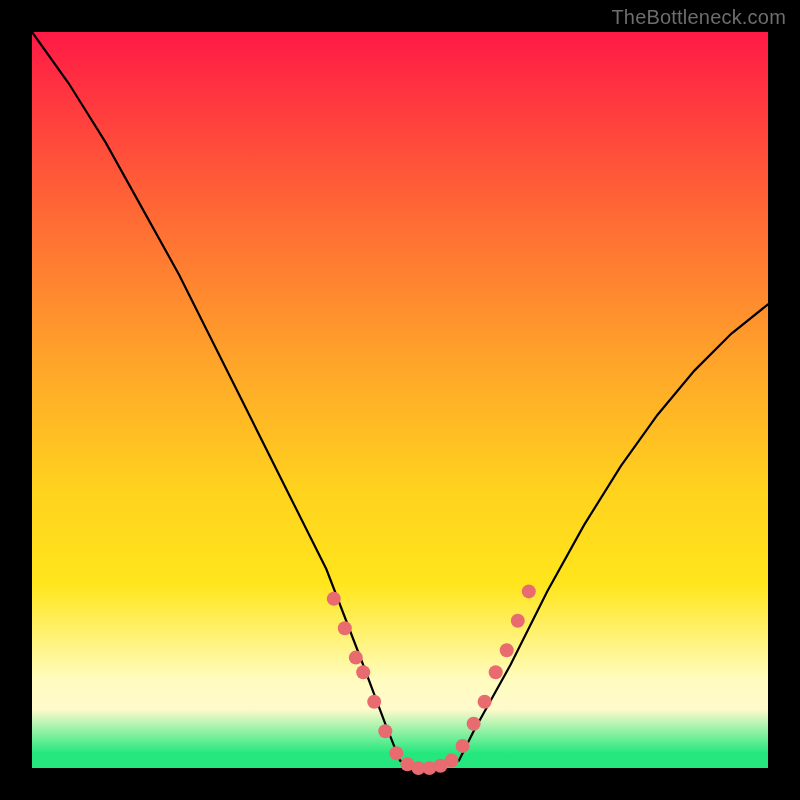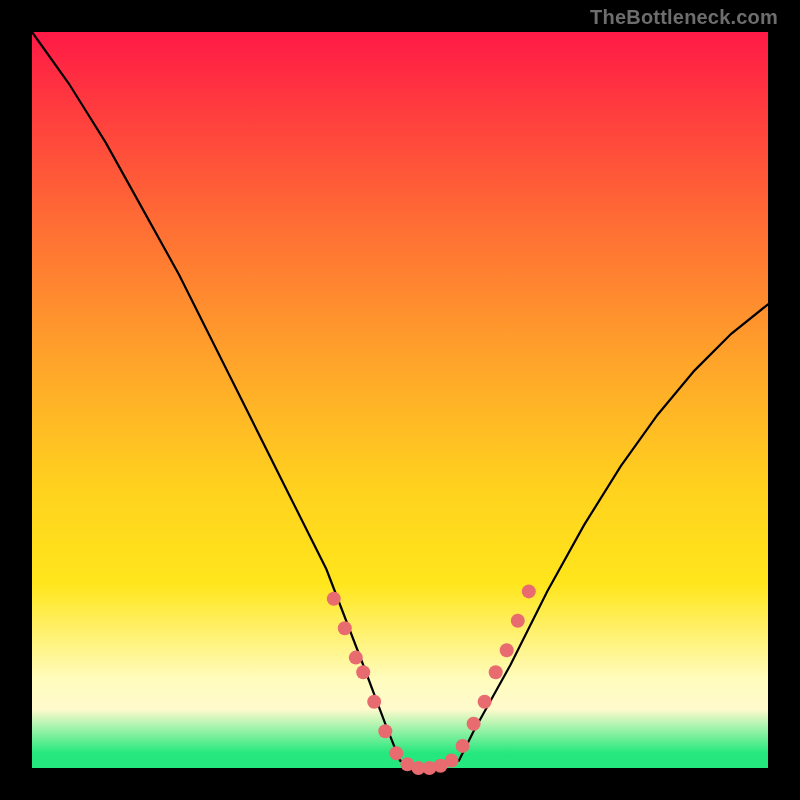--- a/index.html
+++ b/index.html
@@ -33,24 +33,24 @@
       #ffe61c 75%,
       #fffcbe 88%,
       #fffacc 92%,
       #24e87d 98%,
       #24e87d 100%
     );
   }
   .watermark {
     position: absolute;
     top: 6px;
-    right: 22px;
+    right: 14px;
     color: #6d6d6d;
     font-size: 20px;
-    font-weight: 700;
+    font-weight: 400;
     letter-spacing: 0.2px;
     user-select: none;
   }
   svg.curves {
     position: absolute;
     left: 0;
     top: 0;
     width: 736px;
     height: 736px;
     overflow: visible;

